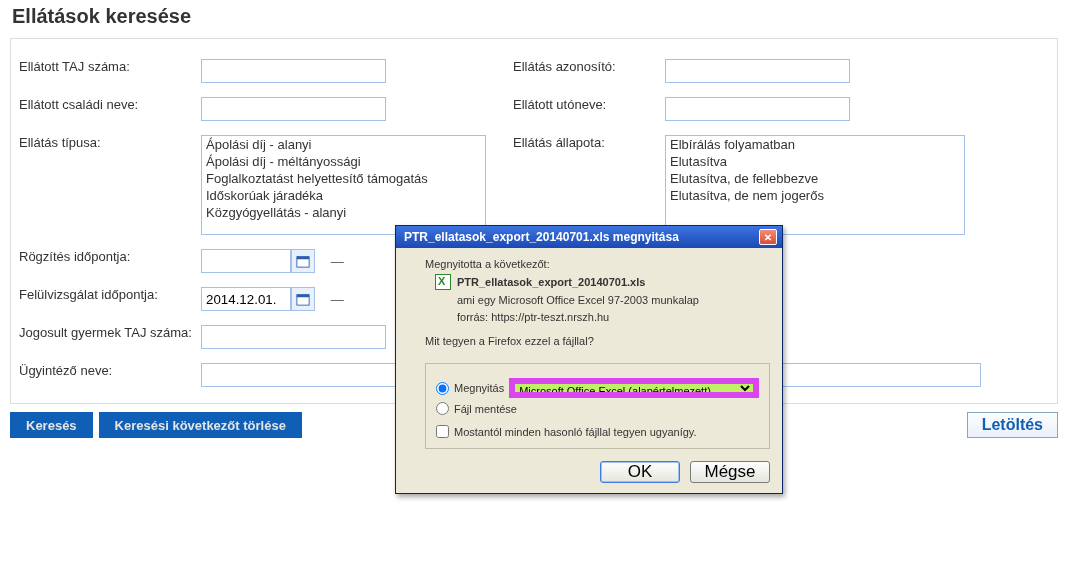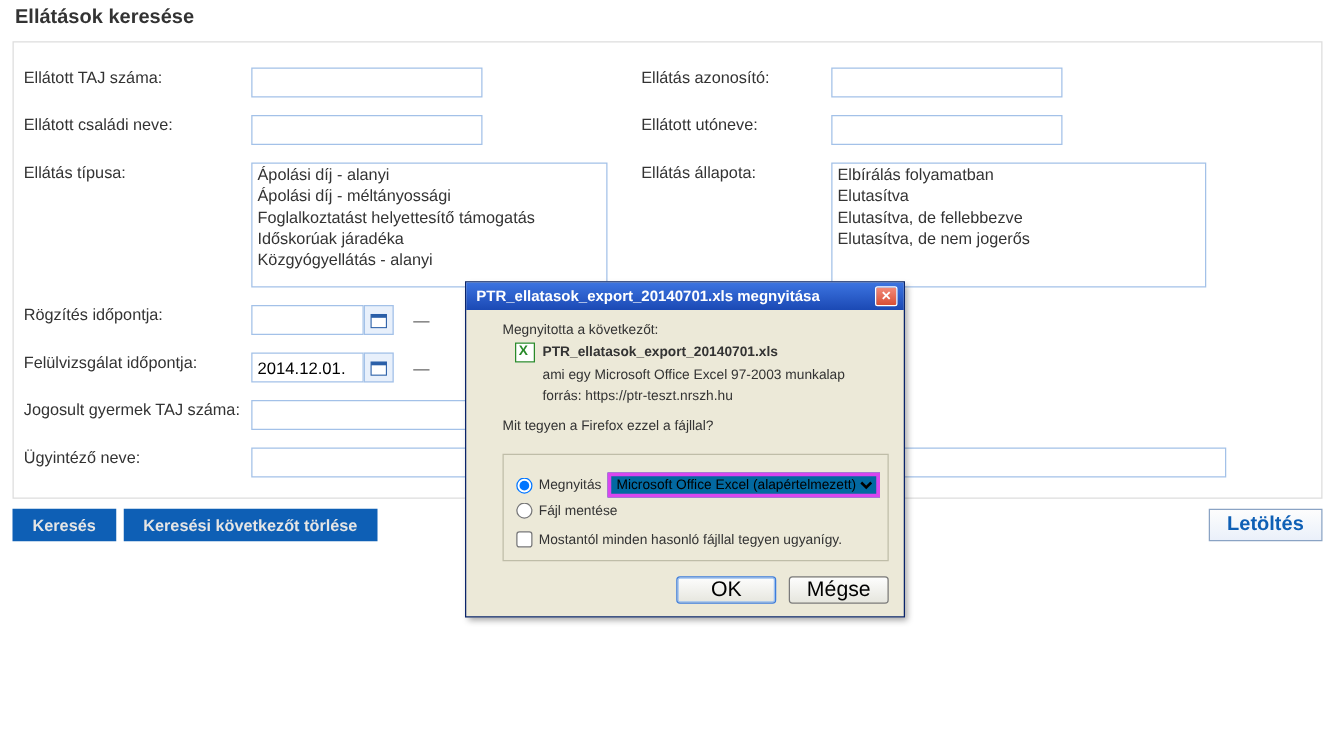--- a/index.html
+++ b/index.html
@@ -1,52 +1,52 @@
 <!DOCTYPE html>
 <html><head>
   <meta charset="utf-8">
   <style>
     * { box-sizing: border-box; margin: 0; padding: 0; font-family: Arial, Helvetica, sans-serif; }
     body { width: 1068px; height: 588px; background: #fff; position: relative; font-size: 13px; color: #333; }
     .page { padding: 5px 10px 0 10px; }
-    h2.page-title { font-size: 16px; font-weight: bold; color: #333; margin-bottom: 10px; padding-left: 2px; }
+    h2.page-title { font-size: 20px; font-weight: bold; color: #333; margin-bottom: 10px; padding-left: 2px; }
     .form-box { border: 1px solid #ddd; padding: 12px 18px 8px 4px; }
     table.form-grid { width: 100%; border-collapse: separate; }
     table.form-grid td { vertical-align: top; padding: 6px 2px; }
     td.lbl { width: 180px; padding-top: 9px; }
     td.field { width: 310px; }
     td.lbl2 { width: 150px; padding-left: 30px; padding-top: 9px; vertical-align: top;}
     td.field2 { }
     input.text-input { width: 185px; height: 24px; border: 1px solid #a3c1e8; padding: 2px 4px; }
     input.text-input.wide { width: 100%; max-width: 780px; }
     .listbox { width: 285px; height: 100px; border: 1px solid #a3c1e8; overflow-y: scroll; background: #fff; }
     .listbox .opt { padding: 1px 4px; cursor: default; white-space: nowrap; overflow: hidden; text-overflow: ellipsis; }
     .date-wrap { display: inline-flex; align-items: center; }
     .date-input { width: 90px; height: 24px; border: 1px solid #a3c1e8; padding: 2px 4px; }
     .cal-btn { width: 24px; height: 24px; border: 1px solid #a3c1e8; background: #e8f0fb; display: inline-flex; align-items: center; justify-content: center; cursor: pointer; }
     .dash { margin: 0 12px; color: #555; }
     .buttons-row { display: flex; align-items: center; margin-top: 8px; gap: 6px; }
     .btn-primary { background: #0e5fb5; color: #e5e5e5; border: none; height: 26px; padding: 0 16px; font-size: 13px; font-weight: bold; cursor: pointer; }
     .btn-download { margin-left: auto; height: 26px; padding: 0 14px; border: 1px solid #8aa3c4; background: linear-gradient(#fdfdfd,#eaf0fa); color: #0e5fb5; font-weight: bold; cursor: pointer; font-size: 16px; }
 
     
-    .dialog { position: absolute; left: 372px; top: 225px; width: 352px; border: 1px solid #0a246a; background: #ece9d8; font-size: 11px; box-shadow: 2px 3px 5px rgba(0,0,0,.35); }
+    .dialog { position: absolute; left: 395px; top: 225px; width: 388px; border: 1px solid #0a246a; background: #ece9d8; font-size: 11px; box-shadow: 2px 3px 5px rgba(0,0,0,.35); }
     .titlebar { height: 22px; background: linear-gradient(#3c74e1,#1b49b4); color: #fff; display: flex; align-items: center; padding: 0 5px 0 8px; font-weight: bold; font-size: 12px; }
     .title-text { flex: 1; }
     .close-btn { width: 18px; height: 16px; background: linear-gradient(#f28b7a,#d84f36); color: #fff; border: 1px solid #fff; display: flex; align-items: center; justify-content: center; font-weight: bold; cursor: pointer; border-radius: 2px; font-size: 10px; }
     .dlg-body { padding: 10px 12px 6px 29px; color: #333; }
     .dlg-sec { margin-bottom: 10px; }
     .file-row { display: flex; align-items: center; gap: 6px; margin: 4px 0 2px 10px; }
     .xls-icon { width: 16px; height: 16px; background: #fff; border: 1px solid #2a8a2a; position: relative; }
     .xls-icon::after { content: 'X'; position: absolute; top: 0; left: 2px; color: #2a8a2a; font-weight: bold; font-size: 11px; }
     .meta { margin-left: 32px; line-height: 1.5; }
     .group { border: 1px solid #bfbda8; background: #ece9d8; padding: 10px 10px 10px 10px; position: relative; margin-top: 16px;}
     .radio-row { display: flex; align-items: center; gap: 5px; margin: 4px 0; }
     .radio-lbl { }
-    select.app-select { flex: 1; height: 20px; border: 3px solid #d946ef; background: #0369a1; font-size: 11px; }
+    select.app-select { flex: 1; height: 20px; border: 6px solid #d946ef; background: #bef264; font-size: 11px; }
     .chk-row { display: flex; align-items: center; gap: 5px; margin-top: 10px; }
     .dlg-buttons { display: flex; justify-content: flex-end; gap: 10px; padding: 6px 12px 10px 12px; }
     .win-btn { width: 80px; height: 22px; border: 1px solid #7b7b7b; background: linear-gradient(#fdfdfd,#e6e6de); border-radius: 3px; cursor: pointer; font-size: 17px; }
     .win-btn.focus { border: 1px solid #3e7ddb; box-shadow: 0 0 0 1px #9cc1f0 inset; }
     .sub-label { font-weight: normal; }
     .cal-icon { width:14px; height:14px; }
     ::-webkit-scrollbar { width: 16px; }
     ::-webkit-scrollbar-track { background: #e8e8e8; }
     ::-webkit-scrollbar-thumb { background: #c7d7f0; border: 1px solid #8aa3c4;}
     .q-lbl { display:block; margin-bottom:6px;}

